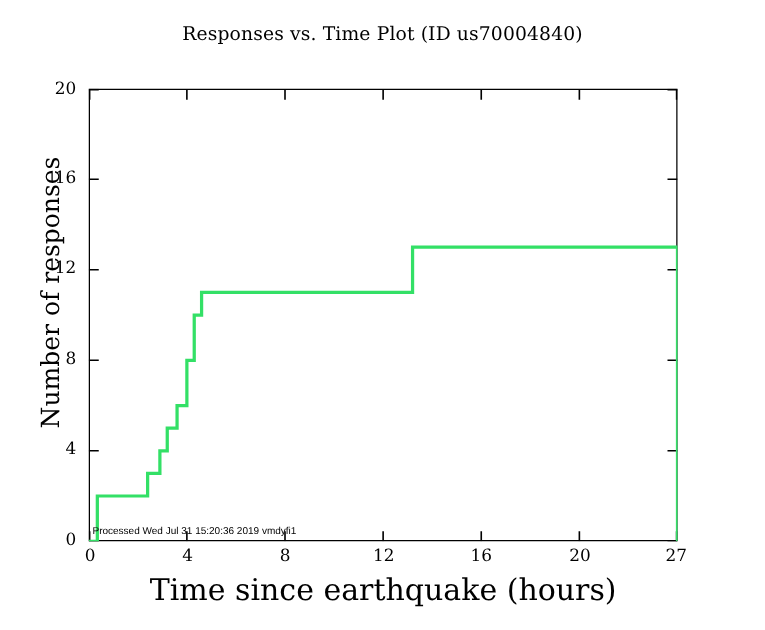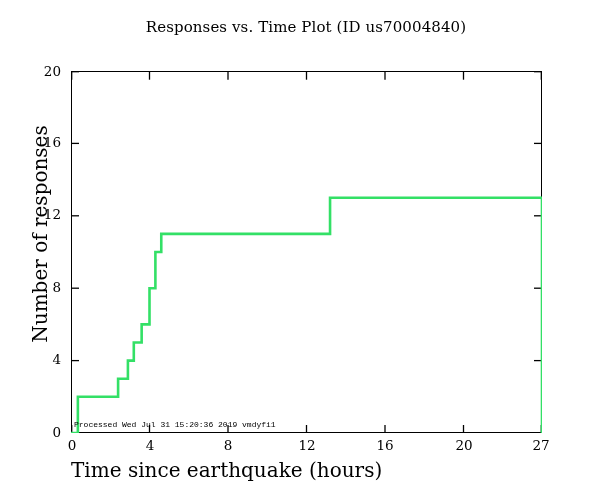--- a/index.html
+++ b/index.html
@@ -80,29 +80,30 @@
     transform-origin: center center;
     font-family: "DejaVu Serif", serif;
     font-size: 20px;
     color: #000000;
   }
   #xlabel {
     position: absolute;
     left: 71px;
     top: 458px;
     width: 471px;
+    text-align: center;
     font-family: "DejaVu Serif", serif;
-    font-size: 20px;
+    font-size: 24px;
     color: #000000;
   }
   #processed-note {
     position: absolute;
     left: 74px;
     top: 420px;
-    font-family: Liberation Mono, monospace;
+    font-family: Liberation Sans, sans-serif;
     font-size: 8px;
     color: #000000;
     white-space: nowrap;
   }
   #ytick-container, #xtick-container {
     position: absolute;
     left: 0; top: 0; width: 612px; height: 504px;
   }
 </style>
 </head>

